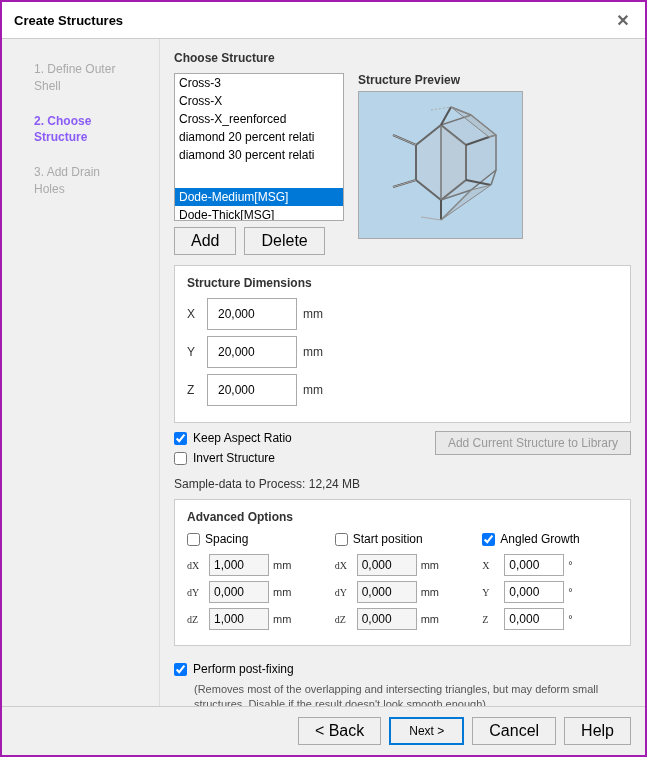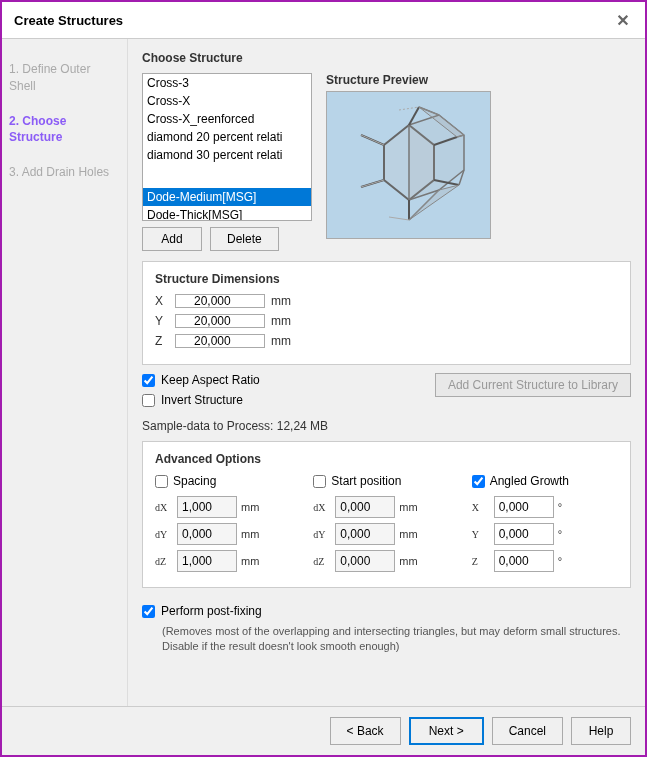--- a/index.html
+++ b/index.html
@@ -40,22 +40,22 @@
       display: flex;
       align-items: center;
       justify-content: center;
     }
     .main-content {
       display: flex;
       flex: 1;
       overflow: hidden;
     }
     .sidebar {
-      width: 126px;
-      padding: 16px 3px;
+      width: 158px;
+      padding: 16px 28px;
       background: #f0f0f0;
       border-right: 1px solid #ddd;
     }
     .sidebar-item {
       padding: 6px 4px;
       font-size: 12px;
       color: #888;
       cursor: pointer;
       margin-bottom: 6px;
       line-height: 1.4;
@@ -128,21 +128,21 @@
     .add-delete-row {
       display: flex;
       gap: 8px;
       margin-top: 6px;
     }
     .btn {
       padding: 4px 16px;
       border: 1px solid #aaa;
       background: #f0f0f0;
       cursor: pointer;
-      font-size: 12px;
+      font-size: 16px;
       min-width: 60px;
     }
     .dimensions-section {
       border: 1px solid #ccc;
       background: white;
       padding: 10px 12px;
       margin-bottom: 8px;
     }
     .dim-row {
       display: flex;
@@ -151,23 +151,23 @@
     }
     .dim-label {
       width: 20px;
       font-size: 12px;
       color: #333;
     }
     .dim-input {
       width: 90px;
       border: 1px solid #aaa;
       background: white;
-      padding: 2px 18px;
-      font-size: 12px;
-      height: 14px;
+      padding: 2px 10px;
+      font-size: 12px;
+      height: 32px;
     }
     .dim-unit {
       margin-left: 6px;
       font-size: 12px;
       color: #333;
     }
     .checkbox-row {
       display: flex;
       align-items: center;
       margin-bottom: 6px;

